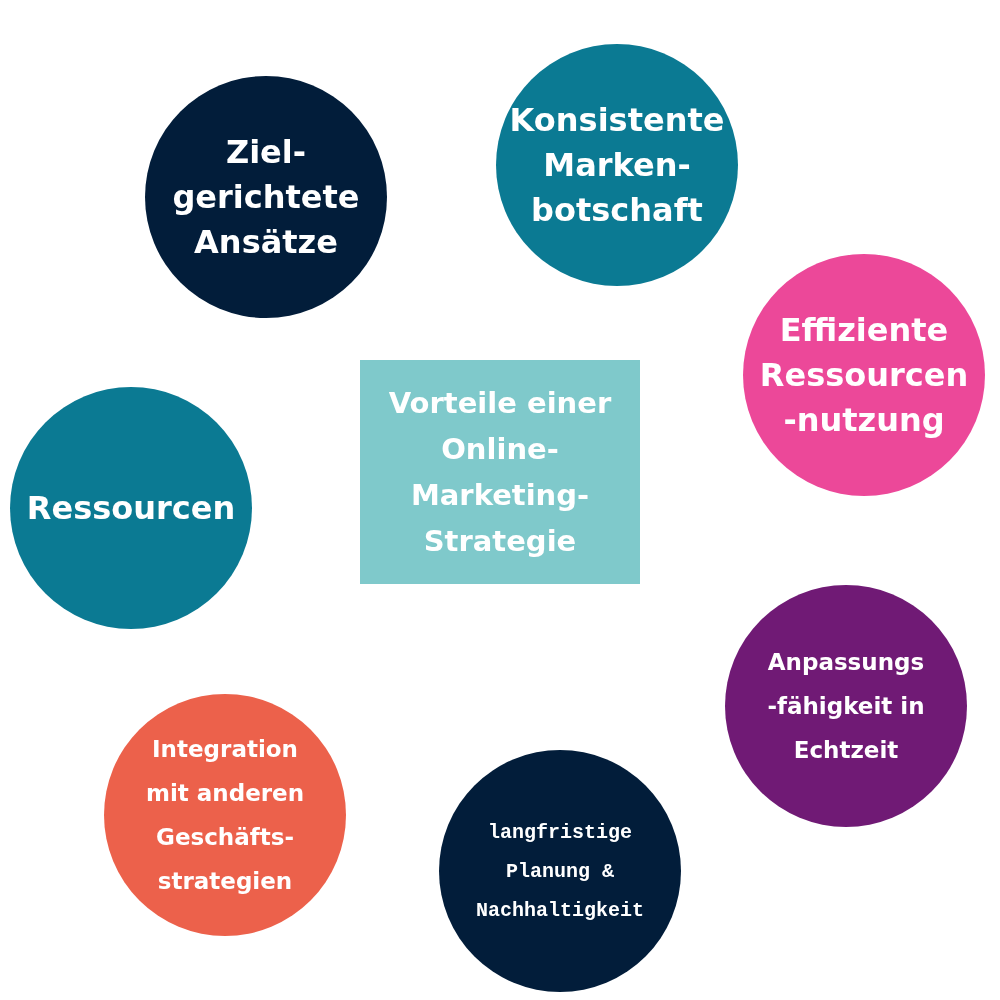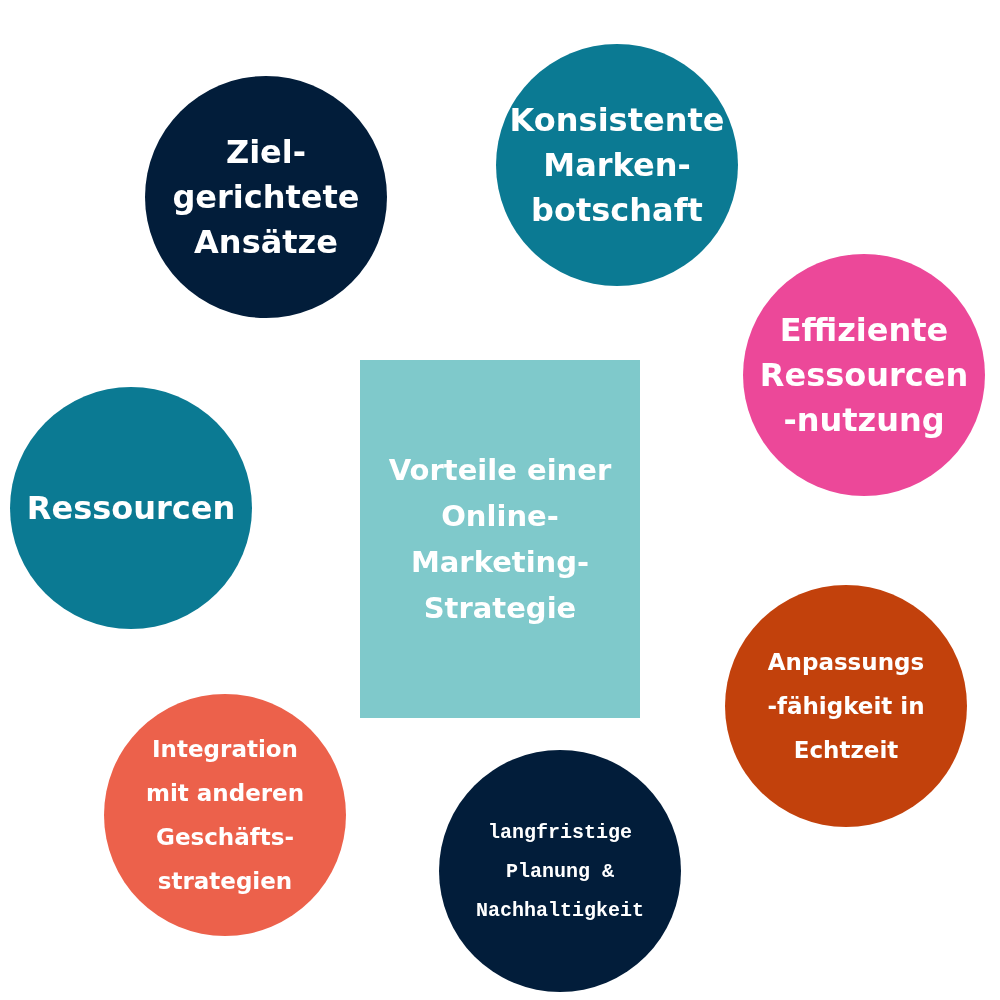--- a/index.html
+++ b/index.html
@@ -1,18 +1,18 @@
 <!DOCTYPE html>
 <html><head>
 <meta charset="utf-8">
 <style>
   html, body { margin:0; padding:0; }
   body { width:1000px; height:1000px; background:#ffffff; position:relative; overflow:hidden;
          font-family:"DejaVu Sans", "Liberation Sans", sans-serif; }
-  .center-box { position:absolute; left:360px; top:360px; width:280px; height:358px;
+  .center-box { position:absolute; left:360px; top:360px; width:280px; height:224px;
                 background:#7fc9cb; display:flex; align-items:center; justify-content:center;
                 text-align:center; color:#ffffff; font-weight:bold; font-size:29px; line-height:46px; }
   .center-box span { display:block; }
   .circle { position:absolute; width:242px; height:242px; border-radius:50%;
             display:flex; flex-direction:column; align-items:center; justify-content:center;
             color:#ffffff; font-weight:bold; text-align:center; font-size:32px; line-height:45px; }
   .circle span { display:block; white-space:nowrap; }
   .circle.small { font-size:20px; line-height:39px;font-family:Liberation Mono, monospace; }
   .circle.tight { font-size:23px; line-height:44px; }
 </style>
@@ -39,21 +39,21 @@
   <span>Marken-</span>
   <span>botschaft</span>
 </div>
 
 <div class="circle" style="left:743px; top:254px; background:#ec4899;">
   <span>Effiziente</span>
   <span>Ressourcen</span>
   <span>-nutzung</span>
 </div>
 
-<div class="circle tight" style="left:725px; top:585px; background:#c2410c;">
+<div class="circle tight" style="left:725px; top:585px; background:#701a75;">
   <span>Anpassungs</span>
   <span>-fähigkeit in</span>
   <span>Echtzeit</span>
 </div>
 
 <div class="circle small" style="left:439px; top:750px; background:#021d3a;">
   <span>langfristige</span>
   <span>Planung &amp;</span>
   <span>Nachhaltigkeit</span>
 </div>

